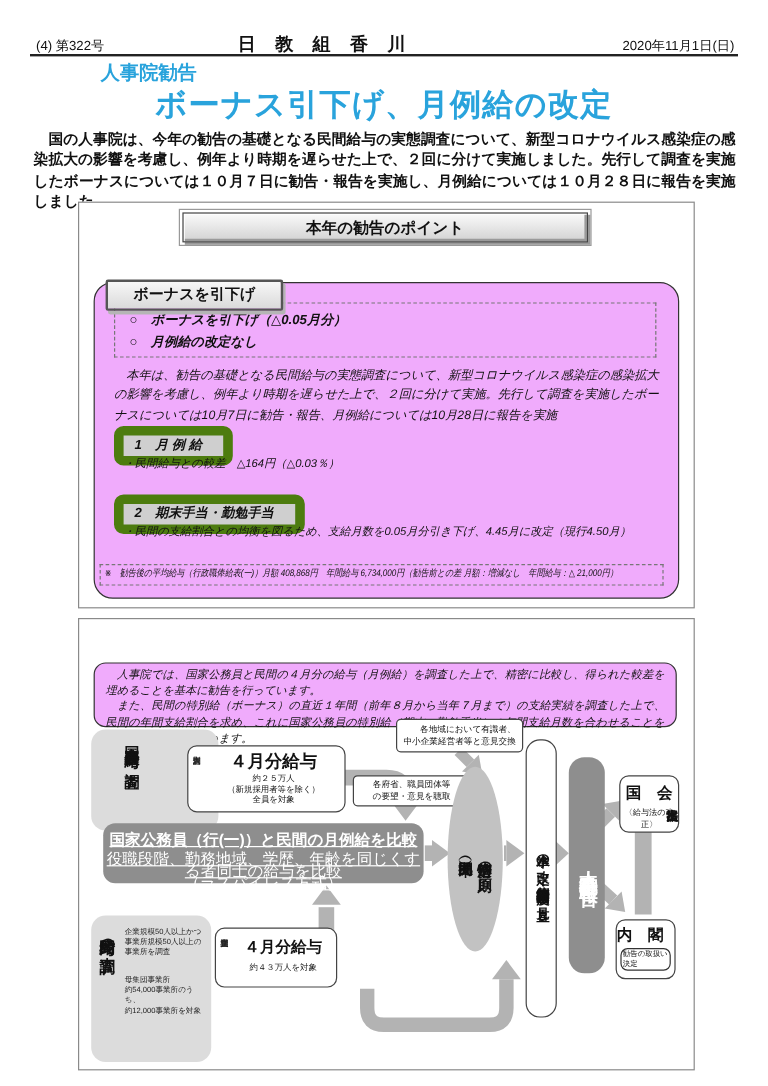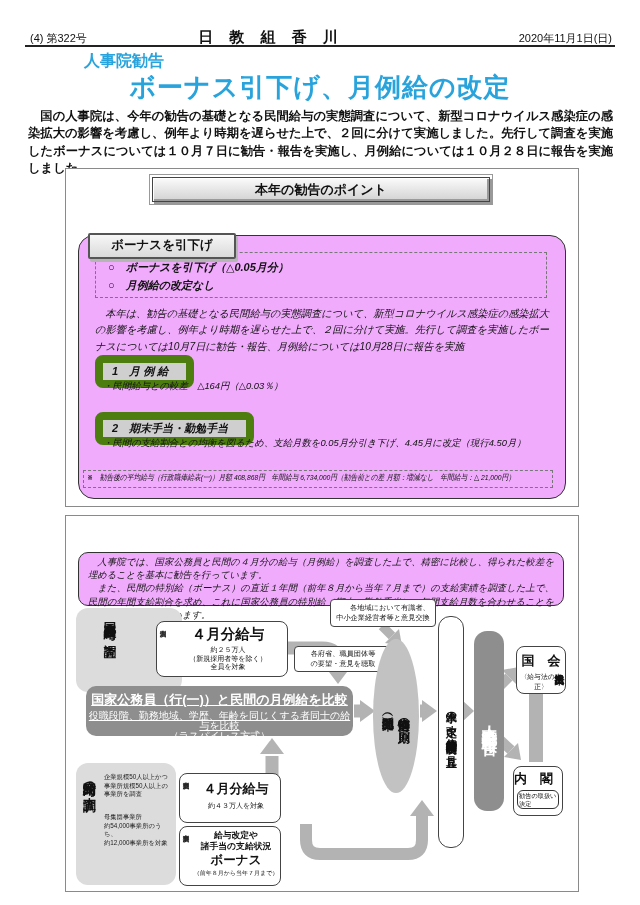--- a/index.html
+++ b/index.html
@@ -119,41 +119,32 @@
       </div>
     </div>
 
     <div class="abs bx ctr pre" style="left:228px;top:83px;width:104px;height:26px;border-radius:4px;font-size:7.2px;line-height:10px;text-align:right;margin-left:36px;">各地域において有識者、
 中小企業経営者等と意見交換</div>
     <div class="abs bx ctr pre" style="left:228px;top:130px;width:96px;height:24px;border-radius:4px;font-size:7.2px;line-height:10px;text-align:center;">各府省、職員団体等
 の要望・意見を聴取</div>
 
     <div class="abs dark" style="left:20px;top:170px;width:267px;height:50px;border-radius:10px;text-align:center;text-decoration:underline;">
       <div style="font-size:13px;font-weight:bold;margin-top:5px;">国家公務員（行(一)）と民間の月例給を比較</div>
-      <div class="pre" style="font-size:10px;line-height:10px;margin-top:2px;">役職段階、勤務地域、学歴、年齢を同じくする者同士の給与を比較
+      <div class="pre" style="font-size:13px;line-height:10px;margin-top:2px;">役職段階、勤務地域、学歴、年齢を同じくする者同士の給与を比較
 （ラスパイレス方式）</div>
     </div>
 
     <div class="abs bx" style="left:113px;top:257px;width:100px;height:48px;border-radius:8px;display:flex;">
       <div class="sidevt">従業員別調査</div>
       <div style="flex:1;text-align:center;padding-top:6px;">
         <div style="font-size:13px;font-weight:900;">４月分給与</div>
         <div style="font-size:7px;margin-top:3px;">約４３万人を対象</div>
       </div>
     </div>
 
-    <div class="abs bx" style="left:113px;top:310px;width:100px;height:58px;border-radius:8px;display:flex;">
-      <div class="sidevt">事業所別調査</div>
-      <div style="flex:1;text-align:center;padding-top:3px;">
-        <div class="pre" style="font-size:8.8px;font-weight:bold;line-height:10.5px;">給与改定や
-諸手当の支給状況</div>
-        <div style="font-size:12.5px;font-weight:900;margin-top:1px;">ボーナス</div>
-        <div style="font-size:6px;">（前年８月から当年７月まで）</div>
-      </div>
-    </div>
 
 
     <div class="abs ctr" style="left:307px;top:123px;width:46px;height:154px;border-radius:50%;background:#c2c2c2;">
       <div class="vt pre" style="font-size:12px;font-weight:bold;line-height:16px;">情勢適応の原則
 （民間準拠）</div>
     </div>
 
     <div class="abs bx ctr" style="left:372px;top:100px;width:24px;height:230px;border-radius:12px;">
       <div class="vt" style="font-size:11px;font-weight:bold;letter-spacing:.5px;">水準の改定、俸給制度・諸手当制度の見直し</div>
     </div>

